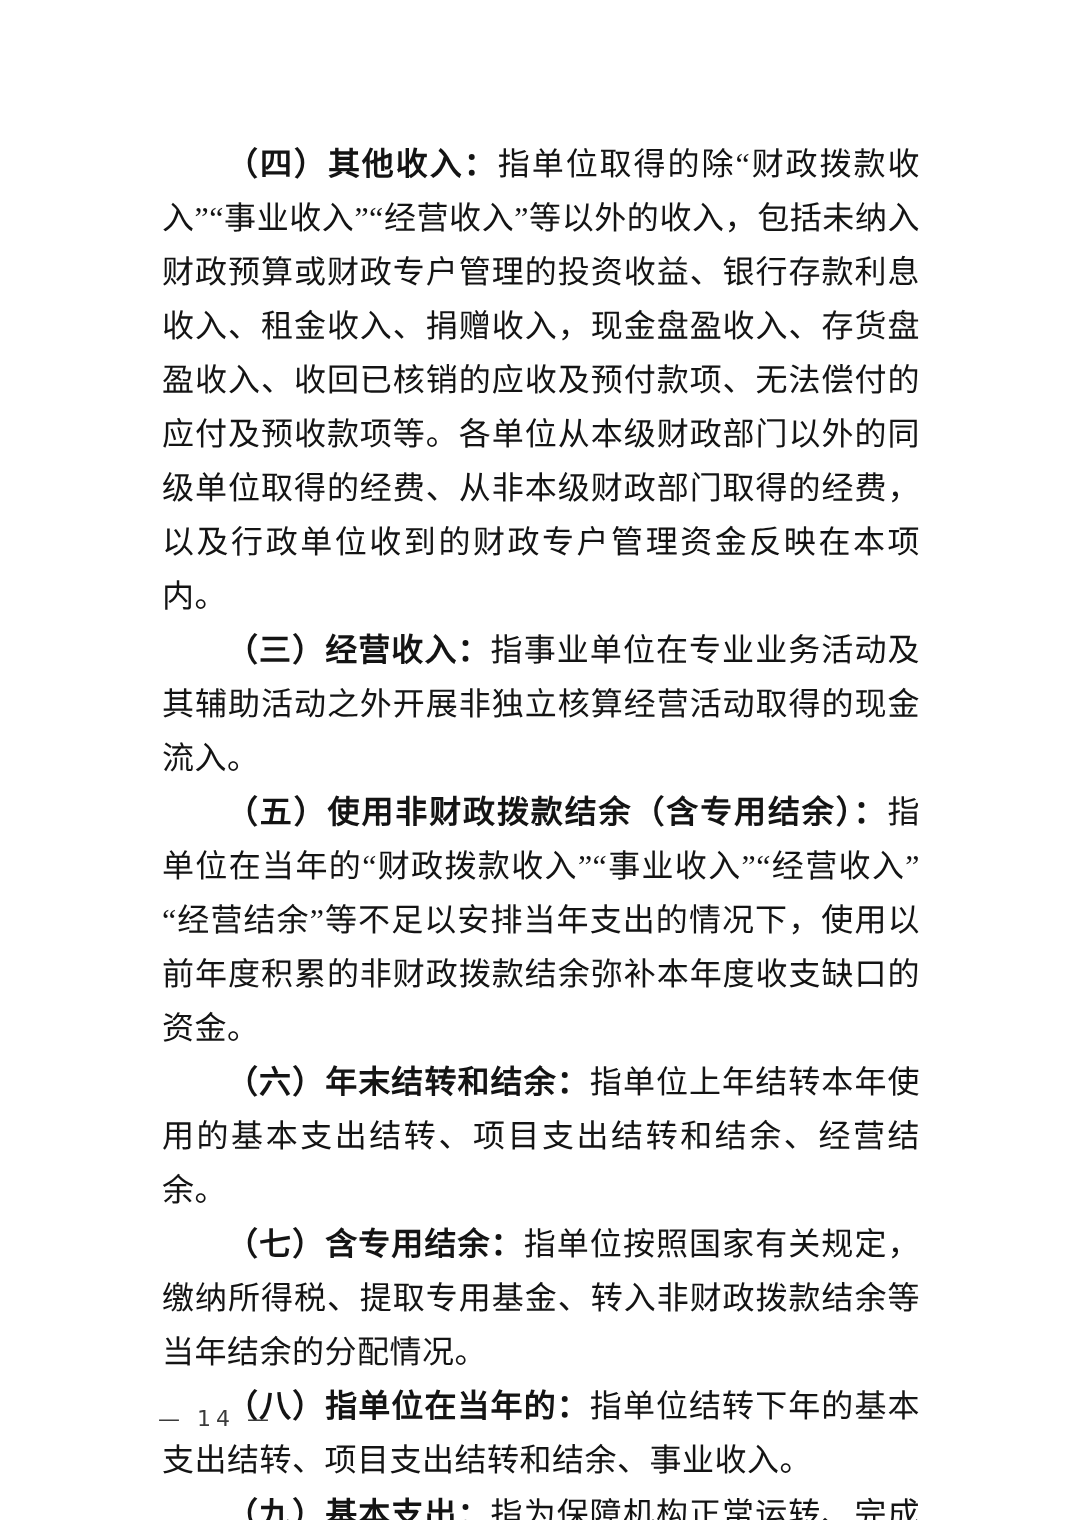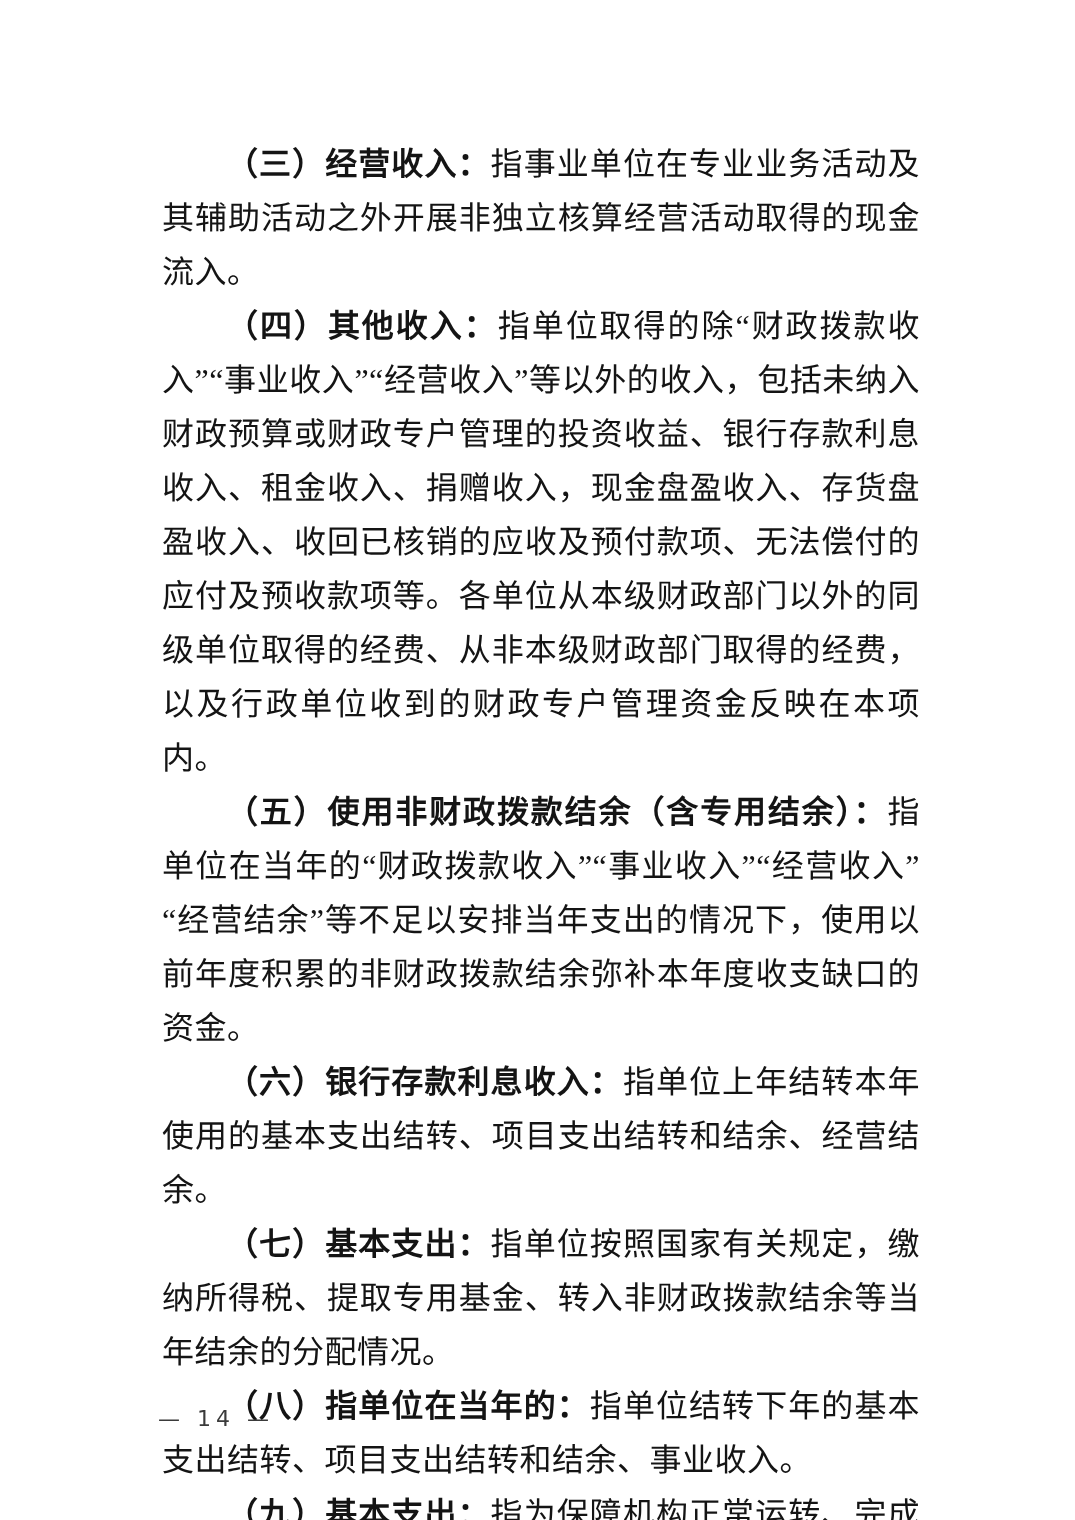--- a/index.html
+++ b/index.html
@@ -47,29 +47,29 @@
     letter-spacing: 5px;
     white-space: nowrap;
   }
 </style>
 </head>
 <body>
 
 <div class="page">
   <div class="content">
 
+    <p class="para"><span class="head">（四）其他收入：</span><span class="body">指单位取得的除“财政拨款收入”“事业收入”“经营收入”等以外的收入，包括未纳入财政预算或财政专户管理的投资收益、银行存款利息收入、租金收入、捐赠收入，现金盘盈收入、存货盘盈收入、收回已核销的应收及预付款项、无法偿付的应付及预收款项等。各单位从本级财政部门以外的同级单位取得的经费、从非本级财政部门取得的经费，以及行政单位收到的财政专户管理资金反映在本项内。</span></p>
+
     <p class="para"><span class="head">（三）经营收入：</span><span class="body">指事业单位在专业业务活动及其辅助活动之外开展非独立核算经营活动取得的现金流入。</span></p>
-
-    <p class="para"><span class="head">（四）其他收入：</span><span class="body">指单位取得的除“财政拨款收入”“事业收入”“经营收入”等以外的收入，包括未纳入财政预算或财政专户管理的投资收益、银行存款利息收入、租金收入、捐赠收入，现金盘盈收入、存货盘盈收入、收回已核销的应收及预付款项、无法偿付的应付及预收款项等。各单位从本级财政部门以外的同级单位取得的经费、从非本级财政部门取得的经费，以及行政单位收到的财政专户管理资金反映在本项内。</span></p>
 
     <p class="para"><span class="head">（五）使用非财政拨款结余（含专用结余）：</span><span class="body">指单位在当年的“财政拨款收入”“事业收入”“经营收入”“经营结余”等不足以安排当年支出的情况下，使用以前年度积累的非财政拨款结余弥补本年度收支缺口的资金。</span></p>
 
-    <p class="para"><span class="head">（六）银行存款利息收入：</span><span class="body">指单位上年结转本年使用的基本支出结转、项目支出结转和结余、经营结余。</span></p>
+    <p class="para"><span class="head">（六）年末结转和结余：</span><span class="body">指单位上年结转本年使用的基本支出结转、项目支出结转和结余、经营结余。</span></p>
 
-    <p class="para"><span class="head">（七）基本支出：</span><span class="body">指单位按照国家有关规定，缴纳所得税、提取专用基金、转入非财政拨款结余等当年结余的分配情况。</span></p>
+    <p class="para"><span class="head">（七）含专用结余：</span><span class="body">指单位按照国家有关规定，缴纳所得税、提取专用基金、转入非财政拨款结余等当年结余的分配情况。</span></p>
 
     <p class="para"><span class="head">（八）指单位在当年的：</span><span class="body">指单位结转下年的基本支出结转、项目支出结转和结余、事业收入。</span></p>
 
     <p class="para"><span class="head">（九）基本支出：</span><span class="body">指为保障机构正常运转、完成日常工作任务而发生的人员经费和公用经费。其中：人员经费指政</span></p>
 
   </div>
 
   <div class="page-number">— 14 —</div>
 </div>
 

